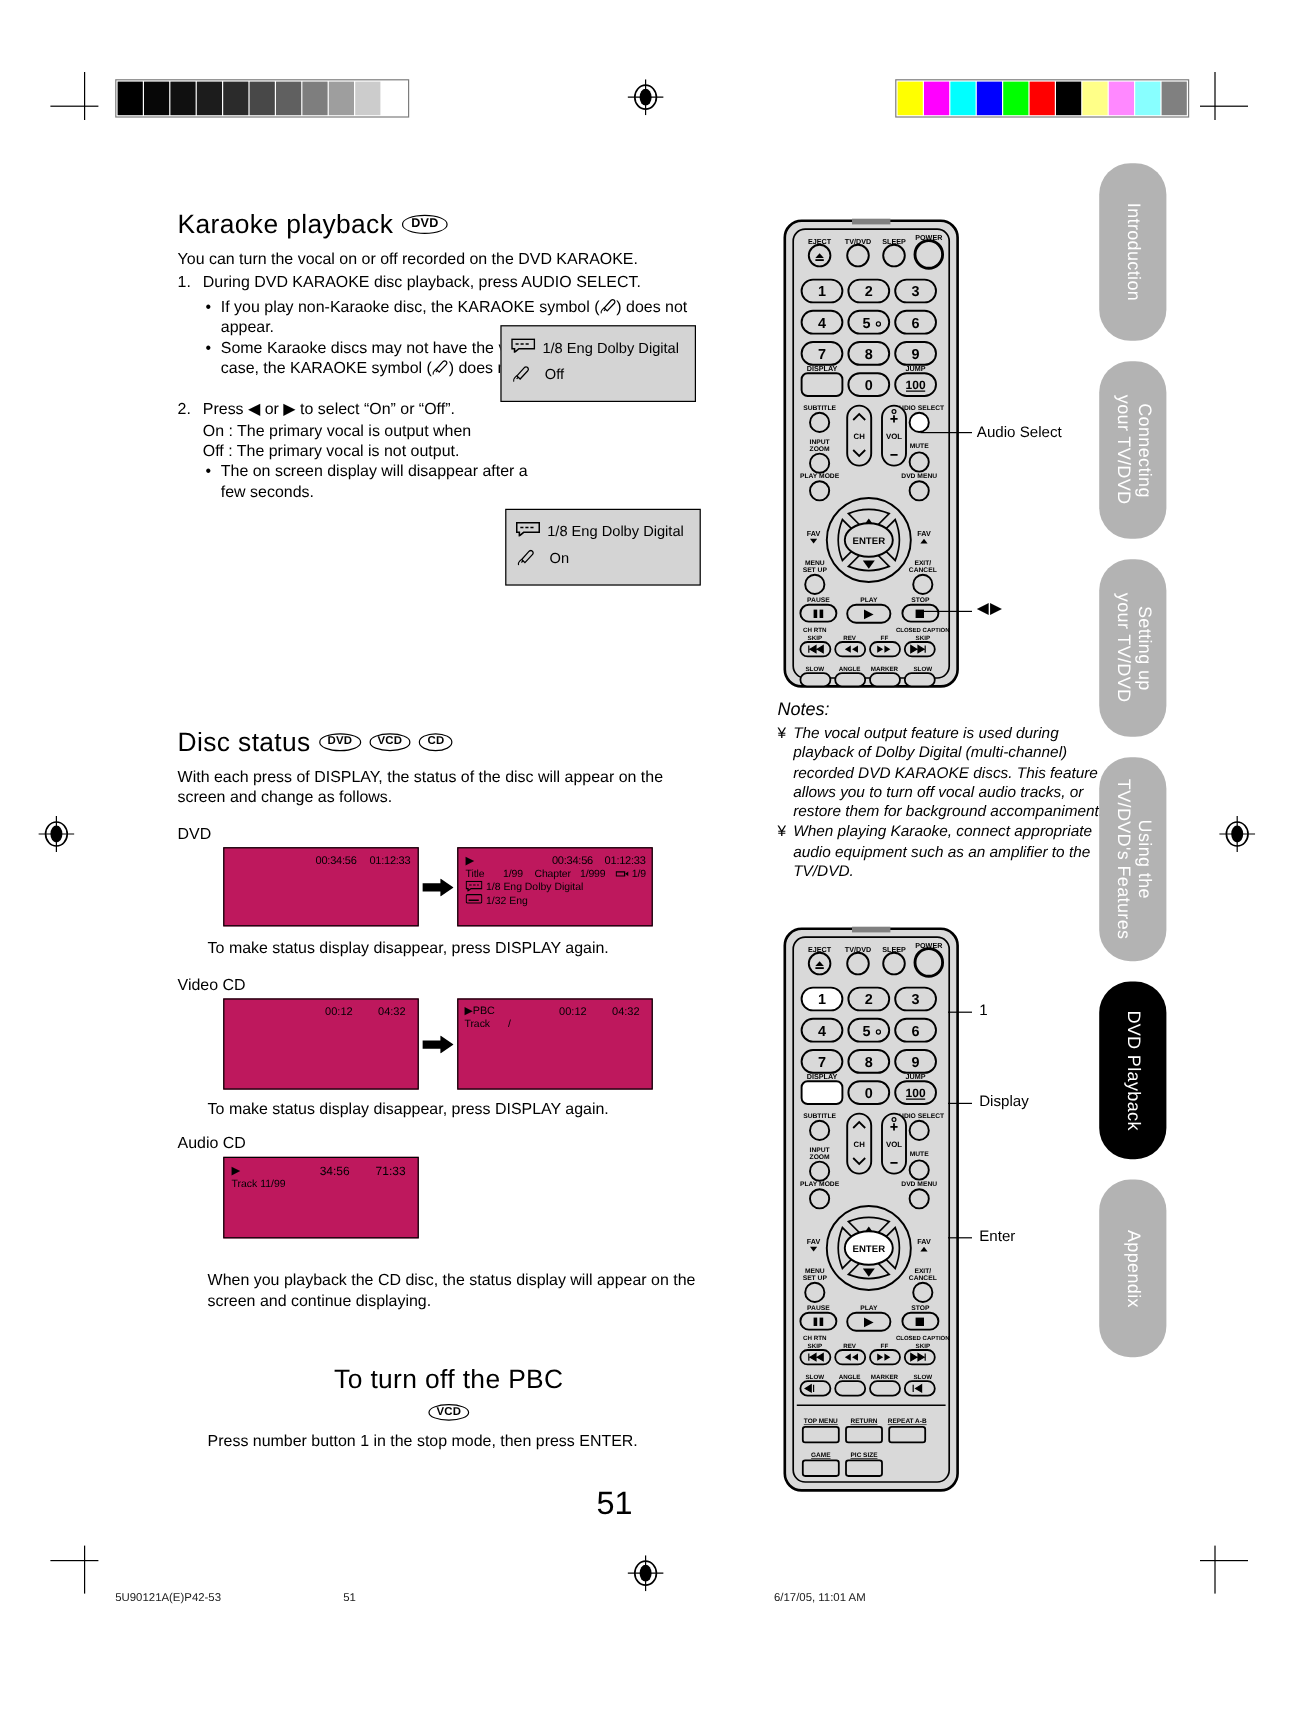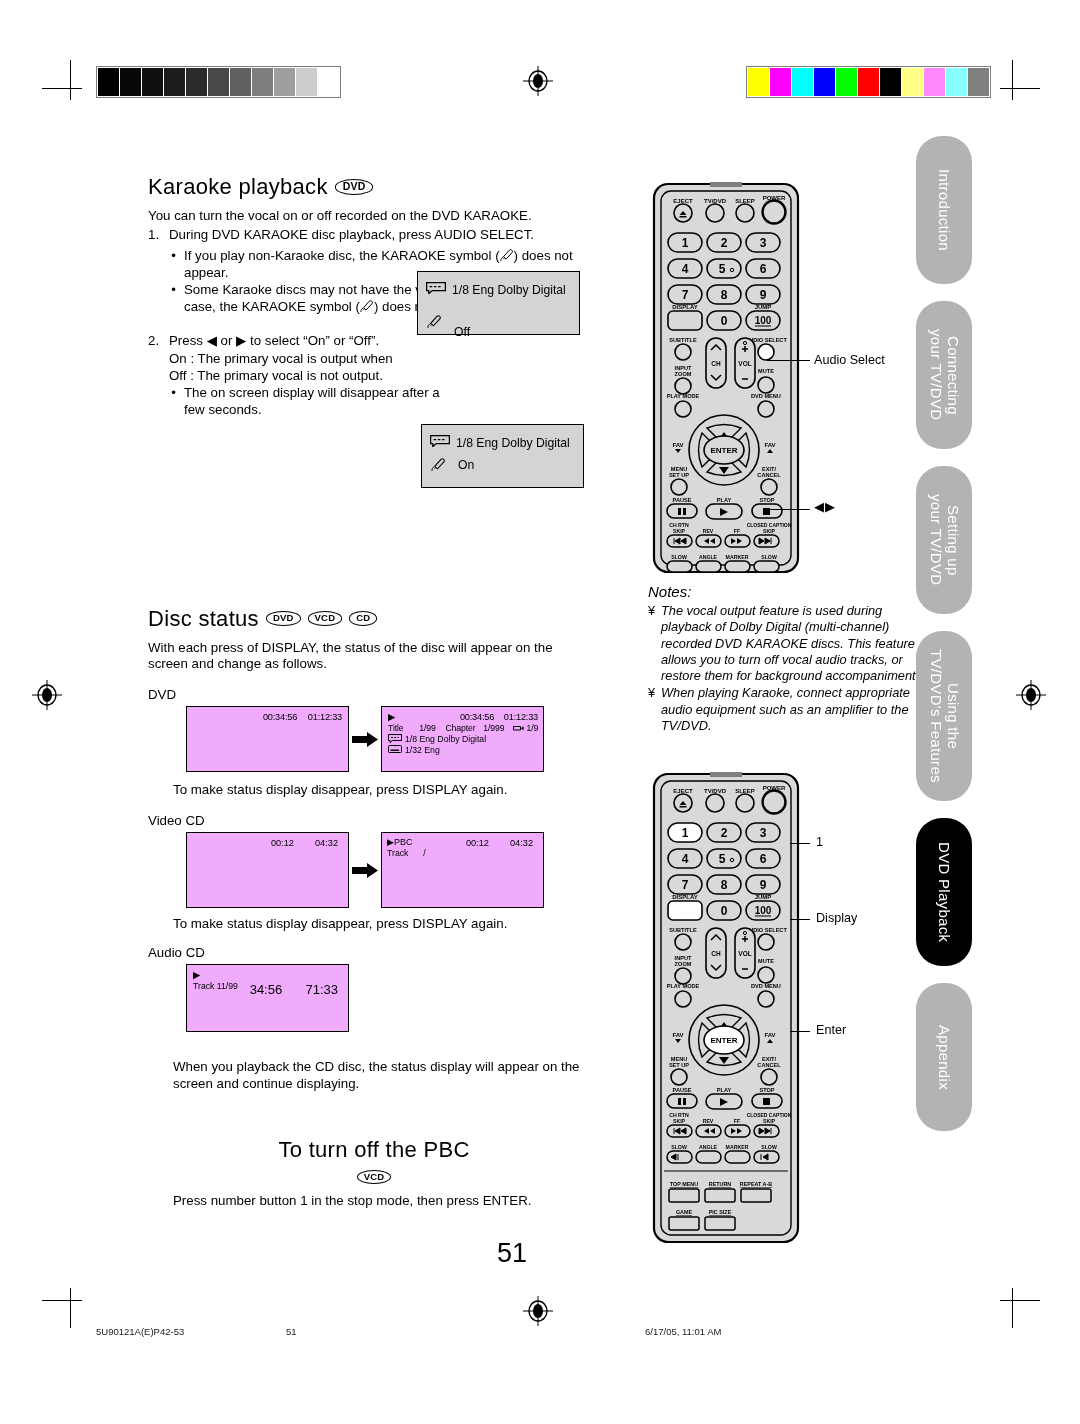--- a/index.html
+++ b/index.html
@@ -60,21 +60,21 @@
 
   
   .osd {
     position:absolute;
     background:#d4d4d4;
     border:1.5px solid #000;
   }
   .osd-row { display:flex; align-items:center; font-size:12.2px; gap:6px; }
 
   
-  .screen { background:#f0abfc; border:1.6px solid #000; position:relative; }
+  .screen { background:#be185d; border:1.6px solid #000; position:relative; }
   .arrow-right { position:absolute; }
 
   .captionline { font-size:13.3px; line-height:1.25; }
 
   
   .notes { position:absolute; left:648px; top:583px; width:272px; font-style:italic; }
   .notes .nt-title { font-size:15px; margin-bottom:3px; }
   .notes ul { list-style:none; margin:0; padding:0; font-size:12.8px; line-height:1.27; }
   .notes li { display:flex; gap:4px; margin-bottom:1px; }
   .notes .yen { flex:none; width:9px; font-style:normal; }
@@ -347,21 +347,21 @@
     </div>
   </div>
 
   <div class="captionline" style="margin-top:6px; margin-left:25px;">To make status display disappear, press DISPLAY again.</div>
 
   <div style="font-size:13.3px; margin-top:13px;">Audio CD</div>
 
   <div style="position:relative; height:70px; margin-top:4px;">
     <div class="screen" style="position:absolute; left:38px; top:0; width:163px; height:68px;">
       <div style="position:absolute; left:6px; top:4px; font-size:9.5px;">▶</div>
-      <div style="position:absolute; right:10px; top:17px; font-size:13px;">
+      <div style="position:absolute; right:10px; top:6px; font-size:10px;">
         <span>34:56</span>
         <span style="display:inline-block; width:16px;"></span>
         <span>71:33</span>
       </div>
       <div style="position:absolute; left:6px; top:16px; font-size:8.7px;">Track 11/99</div>
     </div>
   </div>
 
   <div class="captionline" style="margin-top:25px; margin-left:25px; width:425px;">When you playback the CD disc, the status display will appear on the screen and continue displaying.</div>
 
@@ -382,21 +382,21 @@
     </span>
     <span>1/8 Eng Dolby Digital</span>
   </div>
   <div class="osd-row" style="position:absolute; left:9px; top:33px;">
     <span class="mic" style="width:15px;height:14px;">
       <svg width="15" height="14" viewBox="0 0 14 13">
           <path d="M11.6 1.0 c1.0 0.9 1.1 2.0 0.2 2.9 L6.0 10.1 l-2.5 -2.4 L9.3 1.2 c0.7 -0.6 1.6 -0.7 2.3 -0.2 z" fill="none" stroke="#000" stroke-width="1"></path>
           <path d="M4.6 8.6 l-1.3 1.4 M3.4 7.5 l-1.5 1.5 M1.9 9.0 c-0.8 0.8 -1.2 1.9 -0.9 3.1" fill="none" stroke="#000" stroke-width="0.9"></path>
         </svg>
     </span>
-    <span style="margin-left:6px;margin-top:20px;">Off</span>
+    <span style="margin-left:6px;">Off</span>
   </div>
 </div>
 
 <div class="osd" style="left:421px; top:424px; width:163px; height:64px;">
   <div class="osd-row" style="position:absolute; left:8px; top:10px;">
     <span>
       <svg width="20" height="12" viewBox="0 0 20 12">
           <path d="M0.6 0.6 h18.8 v8 h-13 l-3.6 3 v-3 h-2.2z" fill="none" stroke="#000" stroke-width="1.3"></path>
           <line x1="3.6" y1="4.6" x2="16" y2="4.6" stroke="#000" stroke-width="1.3" stroke-dasharray="2.6 1.6"></line>
         </svg>

